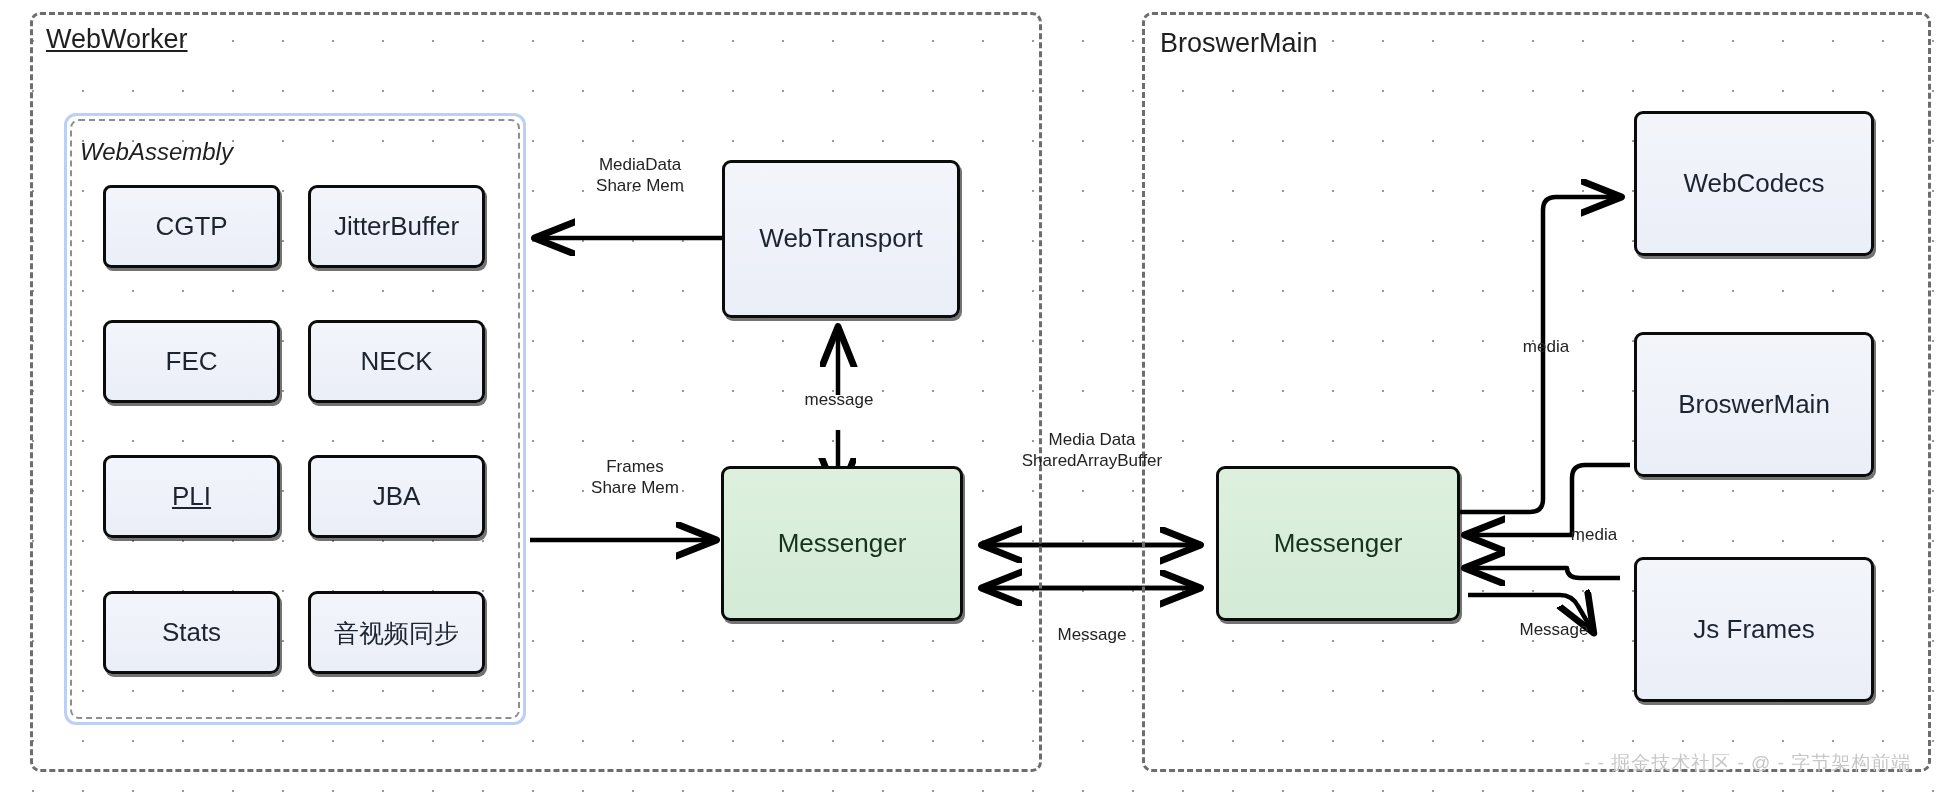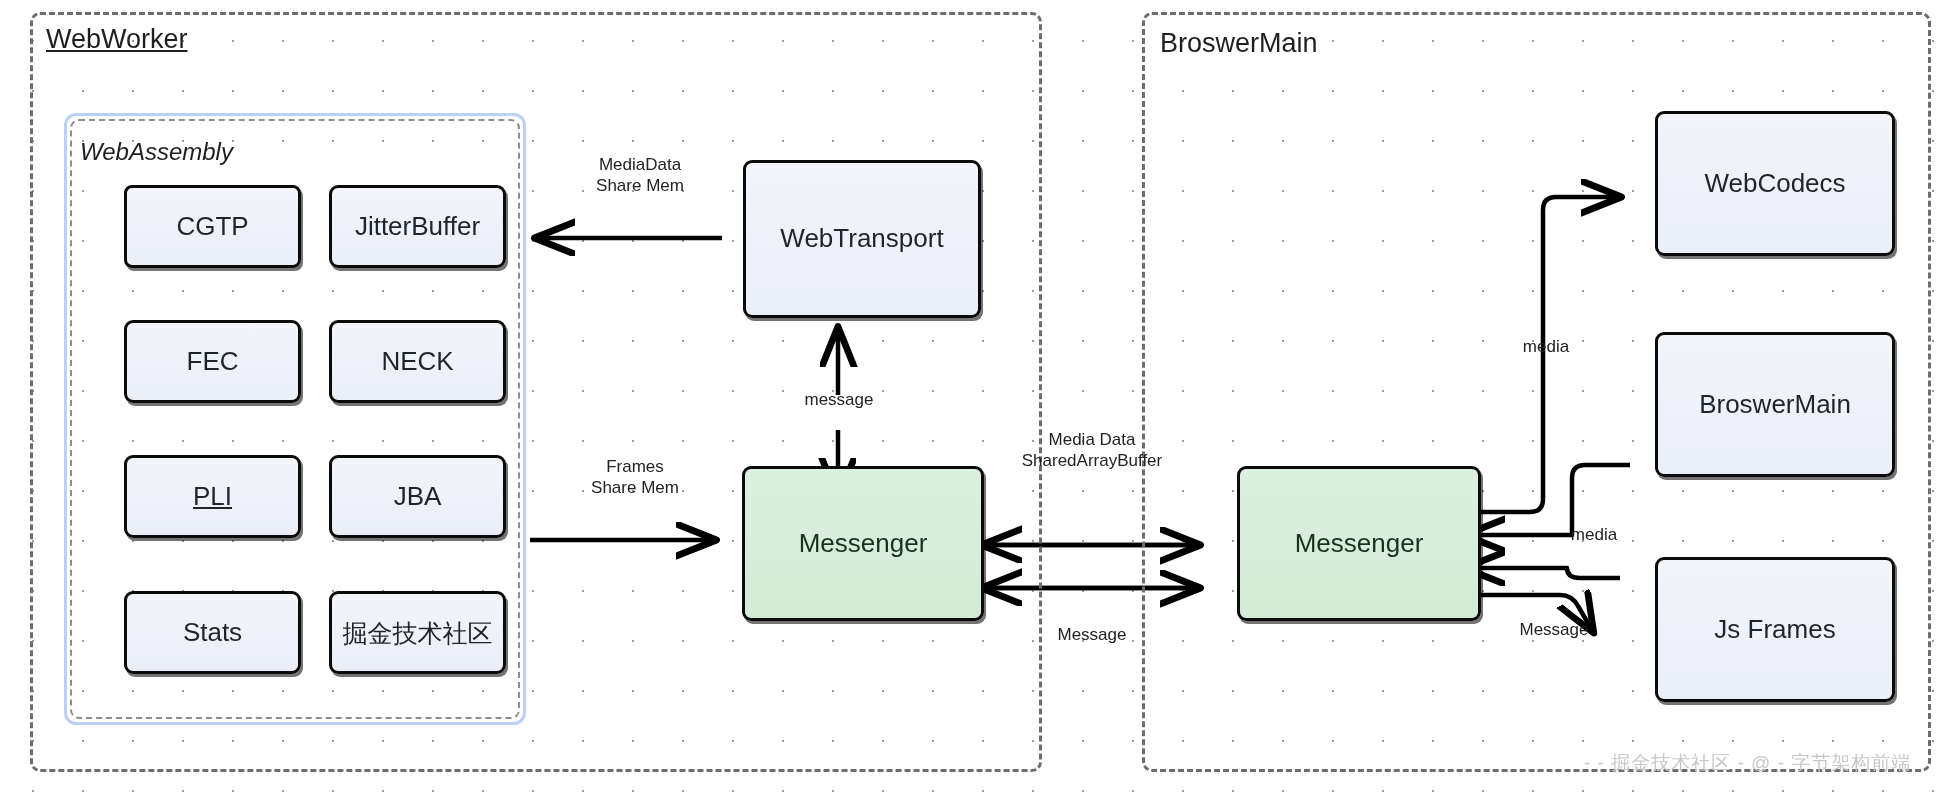--- a/index.html
+++ b/index.html
@@ -62,21 +62,20 @@
     display: flex;
     align-items: center;
     justify-content: center;
     text-align: center;
     font-size: 26px;
     color: #1c2430;
     background: linear-gradient(180deg, #f3f5fb 0%, #eaeef7 100%);
     box-shadow: 2px 3px 0 rgba(0,0,0,0.55);
     line-height: 1.2;
     padding: 12px 6px;
-    margin-left: 21px;
   }
   .node.small { font-size: 25px; }
   .node.green {
     background: linear-gradient(180deg, #ddf0de 0%, #d3ebd6 100%);
     color: #17321c;
   }
   
   .edge-label {
     position: absolute;
     font-size: 17px;
@@ -138,21 +137,21 @@
   <div class="node" style="left:103px; top:185px; width:177px; height:83px;border-radius:8px;">CGTP</div>
   <div class="node" style="left:308px; top:185px; width:177px; height:83px;">JitterBuffer</div>
 
   <div class="node" style="left:308px; top:320px; width:177px; height:83px;">NECK</div>
   <div class="node" style="left:103px; top:320px; width:177px; height:83px;">FEC</div>
 
   <div class="node" style="left:103px; top:455px; width:177px; height:83px;text-decoration:underline;">PLI</div>
   <div class="node" style="left:308px; top:455px; width:177px; height:83px;">JBA</div>
 
   <div class="node" style="left:103px; top:591px; width:177px; height:83px;">Stats</div>
-  <div class="node small" style="left:308px; top:591px; width:177px; height:83px;">掘金技术社区</div>
+  <div class="node small" style="left:308px; top:591px; width:177px; height:83px;">音视频同步</div>
 
   <div class="node" style="left:722px; top:160px; width:238px; height:158px;">WebTransport</div>
 
   <div class="node green" style="left:721px; top:466px; width:242px; height:155px;">Messenger</div>
 
   <div class="group" style="left:1142px; top:12px; width:789px; height:760px;"></div>
   <div class="group-label" style="left:1160px; top:28px;">BroswerMain</div>
 
   <div class="node green" style="left:1216px; top:466px; width:244px; height:155px;">Messenger</div>
 

